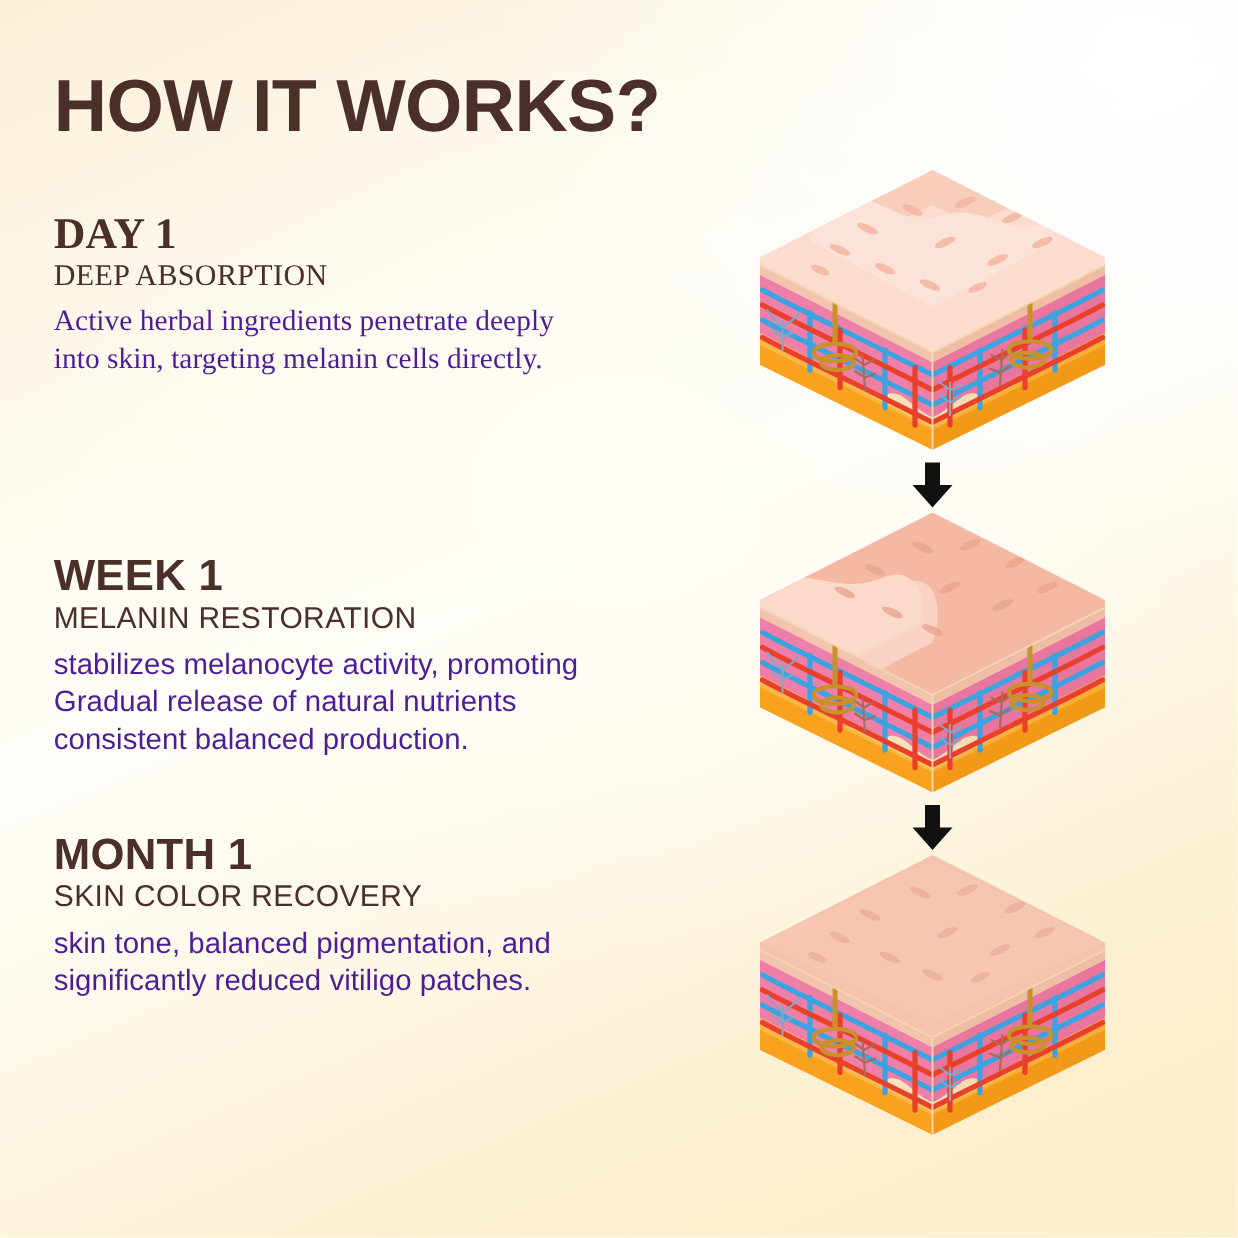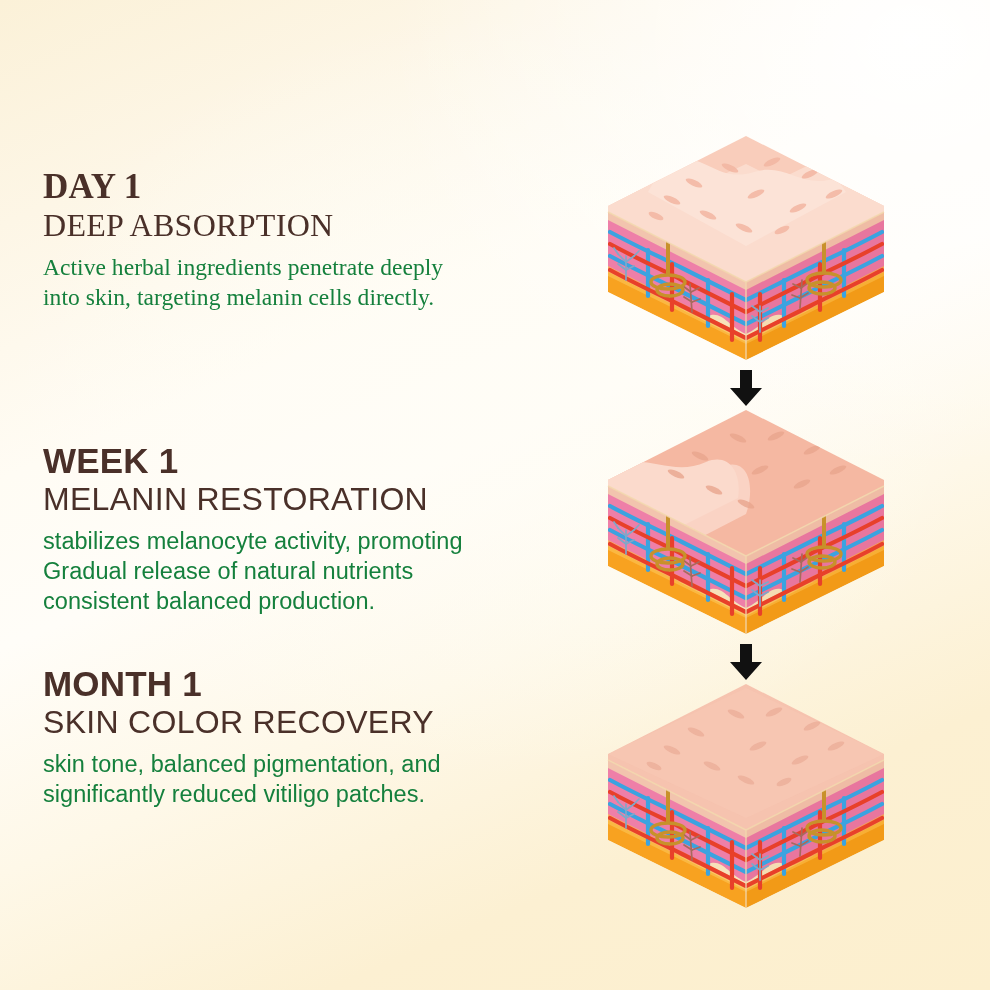--- a/index.html
+++ b/index.html
@@ -36,27 +36,27 @@
   .step { position:absolute; left:3px; width:527px; }
   .step-1 { top:168px;font-family:Liberation Serif, serif; }
   .step-2 { top:442px; }
   .step-3 { top:665px; }
 
   .step-period{
     font-size:35px; font-weight:700; letter-spacing:0.2px;
     color:#4A3029; line-height:1.06; margin-bottom:2px;
   }
   .step-headline{
-    font-size:32px; font-weight:400; letter-spacing:0.3px;
+    font-size:24px; font-weight:400; letter-spacing:0.3px;
     color:#4A3029; line-height:1.18; margin-bottom:8px;
     white-space:nowrap;
   }
   .step-body{
     font-size:23.5px; font-weight:400; letter-spacing:0.05px;
-    color:#15803d; line-height:1.27; max-width:520px;
+    color:#4c1d95; line-height:1.27; max-width:520px;
   }
   .step-body span{ display:block; }
 
   
   .diagram { position:absolute; left:596px; top:0; width:300px; height:990px; }
   .skin-block { position:absolute; left:0; width:300px; height:250px; }
   .b1 { top:120px; }
   .b2 { top:394px; }
   .b3 { top:668px; }
   .skin-block svg { display:block; width:300px; height:250px; overflow:visible; }
@@ -66,20 +66,21 @@
   .a1 { top:368px; }
   .a2 { top:642px; }
 </style>
 </head>
 <body>
 
 <div class="page">
 
   <div class="content">
 
+    <div class="page-title">HOW IT WORKS?</div>
 
     <div class="step step-1">
       <div class="step-period">DAY 1</div>
       <div class="step-headline">DEEP ABSORPTION</div>
       <div class="step-body">
         <span>Active herbal ingredients penetrate deeply</span>
         <span>into skin, targeting melanin cells directly.</span>
       </div>
     </div>
 

